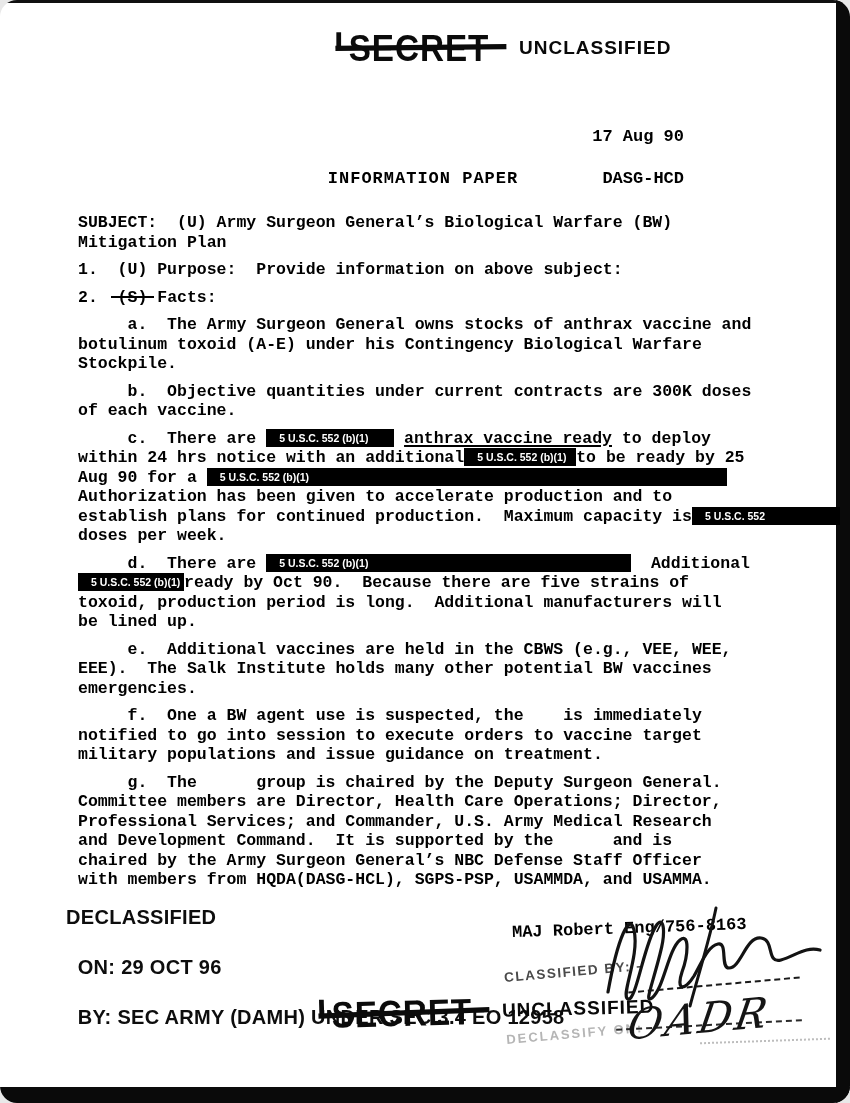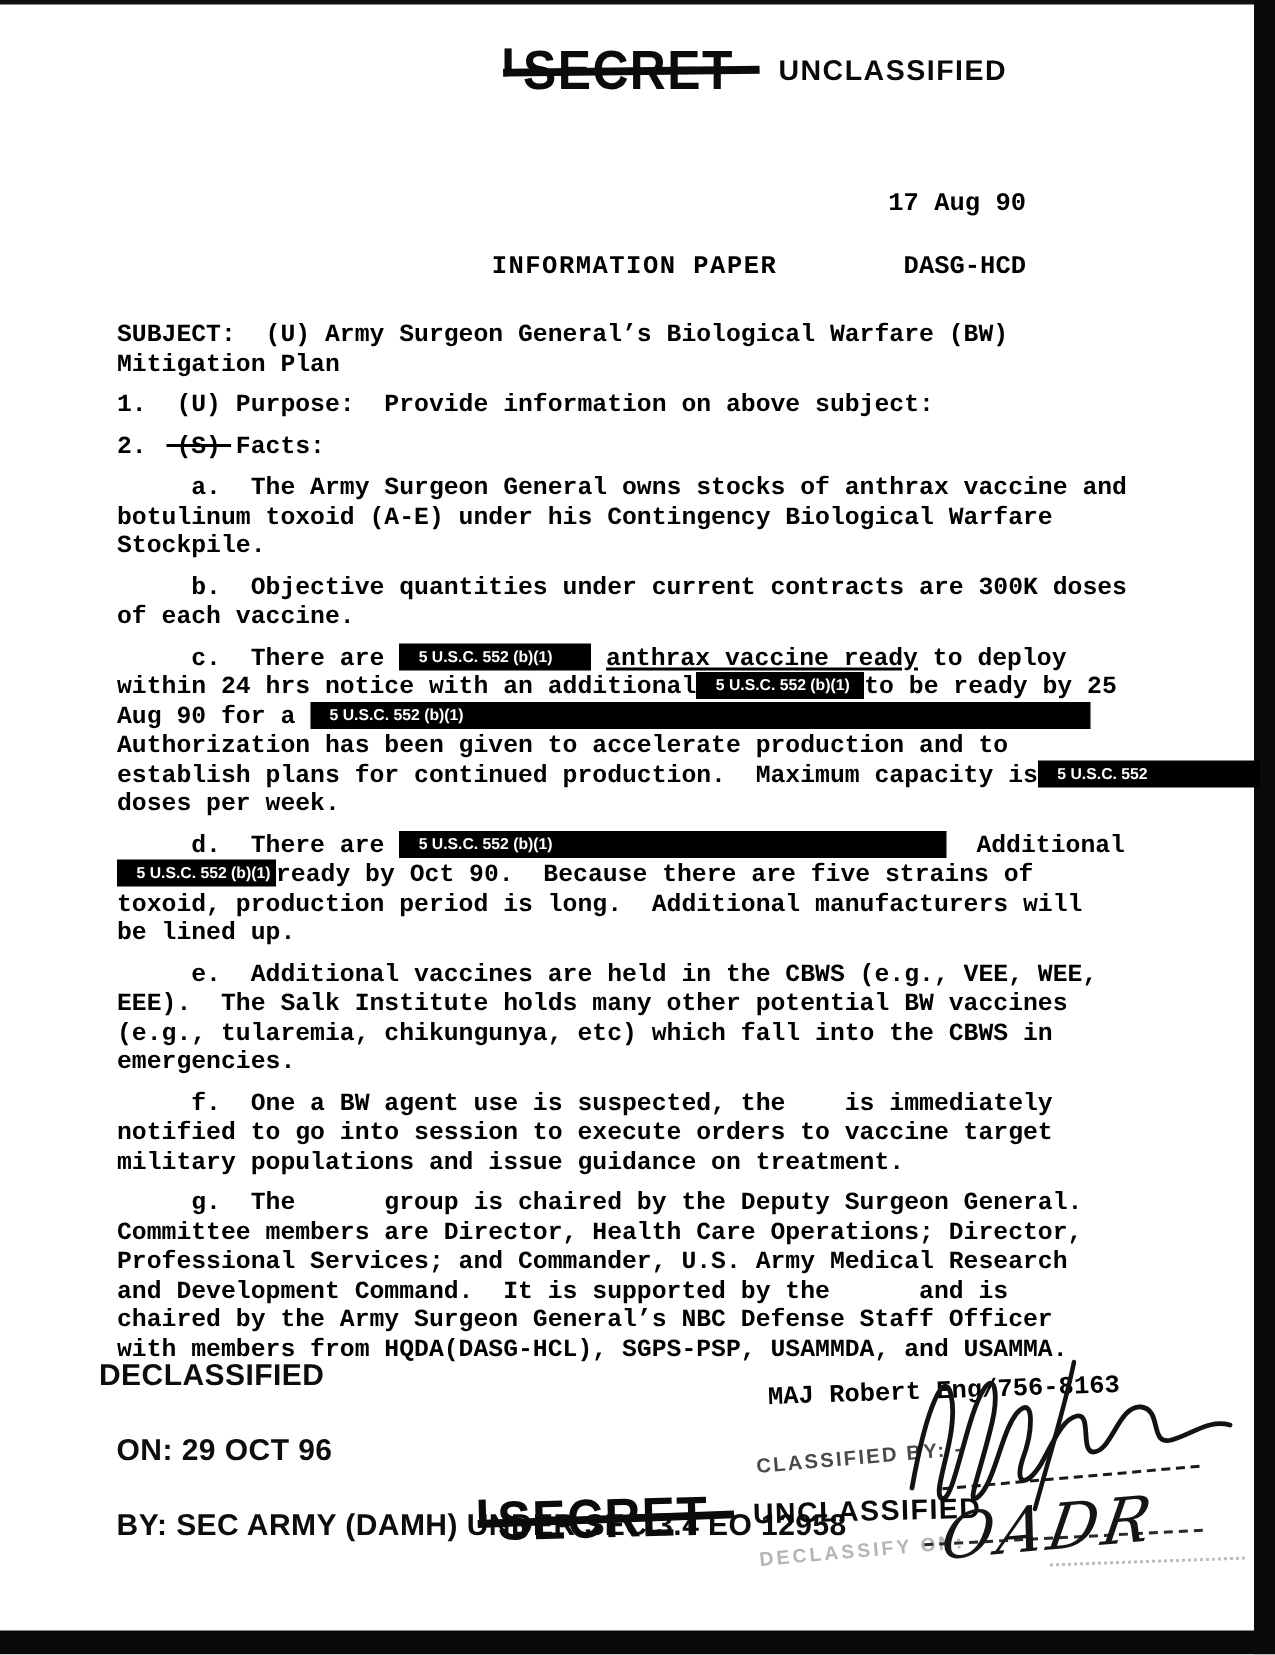--- a/index.html
+++ b/index.html
@@ -1,17 +1,17 @@
 <!DOCTYPE html>
 <html><head>
 <meta charset="utf-8">
 <style>
   html,body{margin:0;padding:0;background:#e8e8e8;}
   .page{position:relative;width:850px;height:1103px;background:#ffffff;overflow:hidden;
-        font-family:"Liberation Mono",monospace;color:#000;}
+        font-family:"Liberation Mono",monospace;color:#000;border-radius:17px;}
   
   .edge-top{position:absolute;left:0;top:0;width:850px;height:3px;background:#101010;}
   .edge-right{position:absolute;left:836px;top:0;width:14px;height:1103px;background:#0a0a0a;}
   .edge-bottom{position:absolute;left:0;top:1087px;width:850px;height:16px;background:#0a0a0a;}
   
   .stampbar{position:absolute;display:flex;align-items:center;}
   .stamp-secret{position:relative;font:700 35px/1 "Liberation Sans",sans-serif;color:#0b0b0b;
         letter-spacing:1px;transform:scale(.95,1.05);}
   .stamp-secret::after{content:'';position:absolute;left:-14px;right:-18px;top:15px;height:5px;
         background:#0b0b0b;transform:rotate(-.6deg);}
@@ -96,21 +96,20 @@
       </div>
       <div class="para">
         <div class="dline"><span class="run">     d.  There are </span><span class="redact" style="width: 365px;">5 U.S.C. 552 (b)(1)</span><span class="run">  Additional</span></div>
         <div class="dline"><span class="redact" style="width: 106px;">5 U.S.C. 552 (b)(1)</span><span class="run">ready by Oct 90.  Because there are five strains of</span></div>
         <div class="dline"><span class="run">toxoid, production period is long.  Additional manufacturers will</span></div>
         <div class="dline"><span class="run">be lined up.</span></div>
       </div>
       <div class="para">
         <div class="dline"><span class="run">     e.  Additional vaccines are held in the CBWS (e.g., VEE, WEE,</span></div>
         <div class="dline"><span class="run">EEE).  The Salk Institute holds many other potential BW vaccines</span></div>
-        <div class="dline"><span class="run">(e.g., tularemia, chikungunya, etc) which fall into the CBWS in</span></div>
         <div class="dline"><span class="run">emergencies.</span></div>
       </div>
       <div class="para">
         <div class="dline"><span class="run">     f.  One a BW agent use is suspected, the    is immediately</span></div>
         <div class="dline"><span class="run">notified to go into session to execute orders to vaccine target</span></div>
         <div class="dline"><span class="run">military populations and issue guidance on treatment.</span></div>
       </div>
       <div class="para">
         <div class="dline"><span class="run">     g.  The      group is chaired by the Deputy Surgeon General.</span></div>
         <div class="dline"><span class="run">Committee members are Director, Health Care Operations; Director,</span></div>

